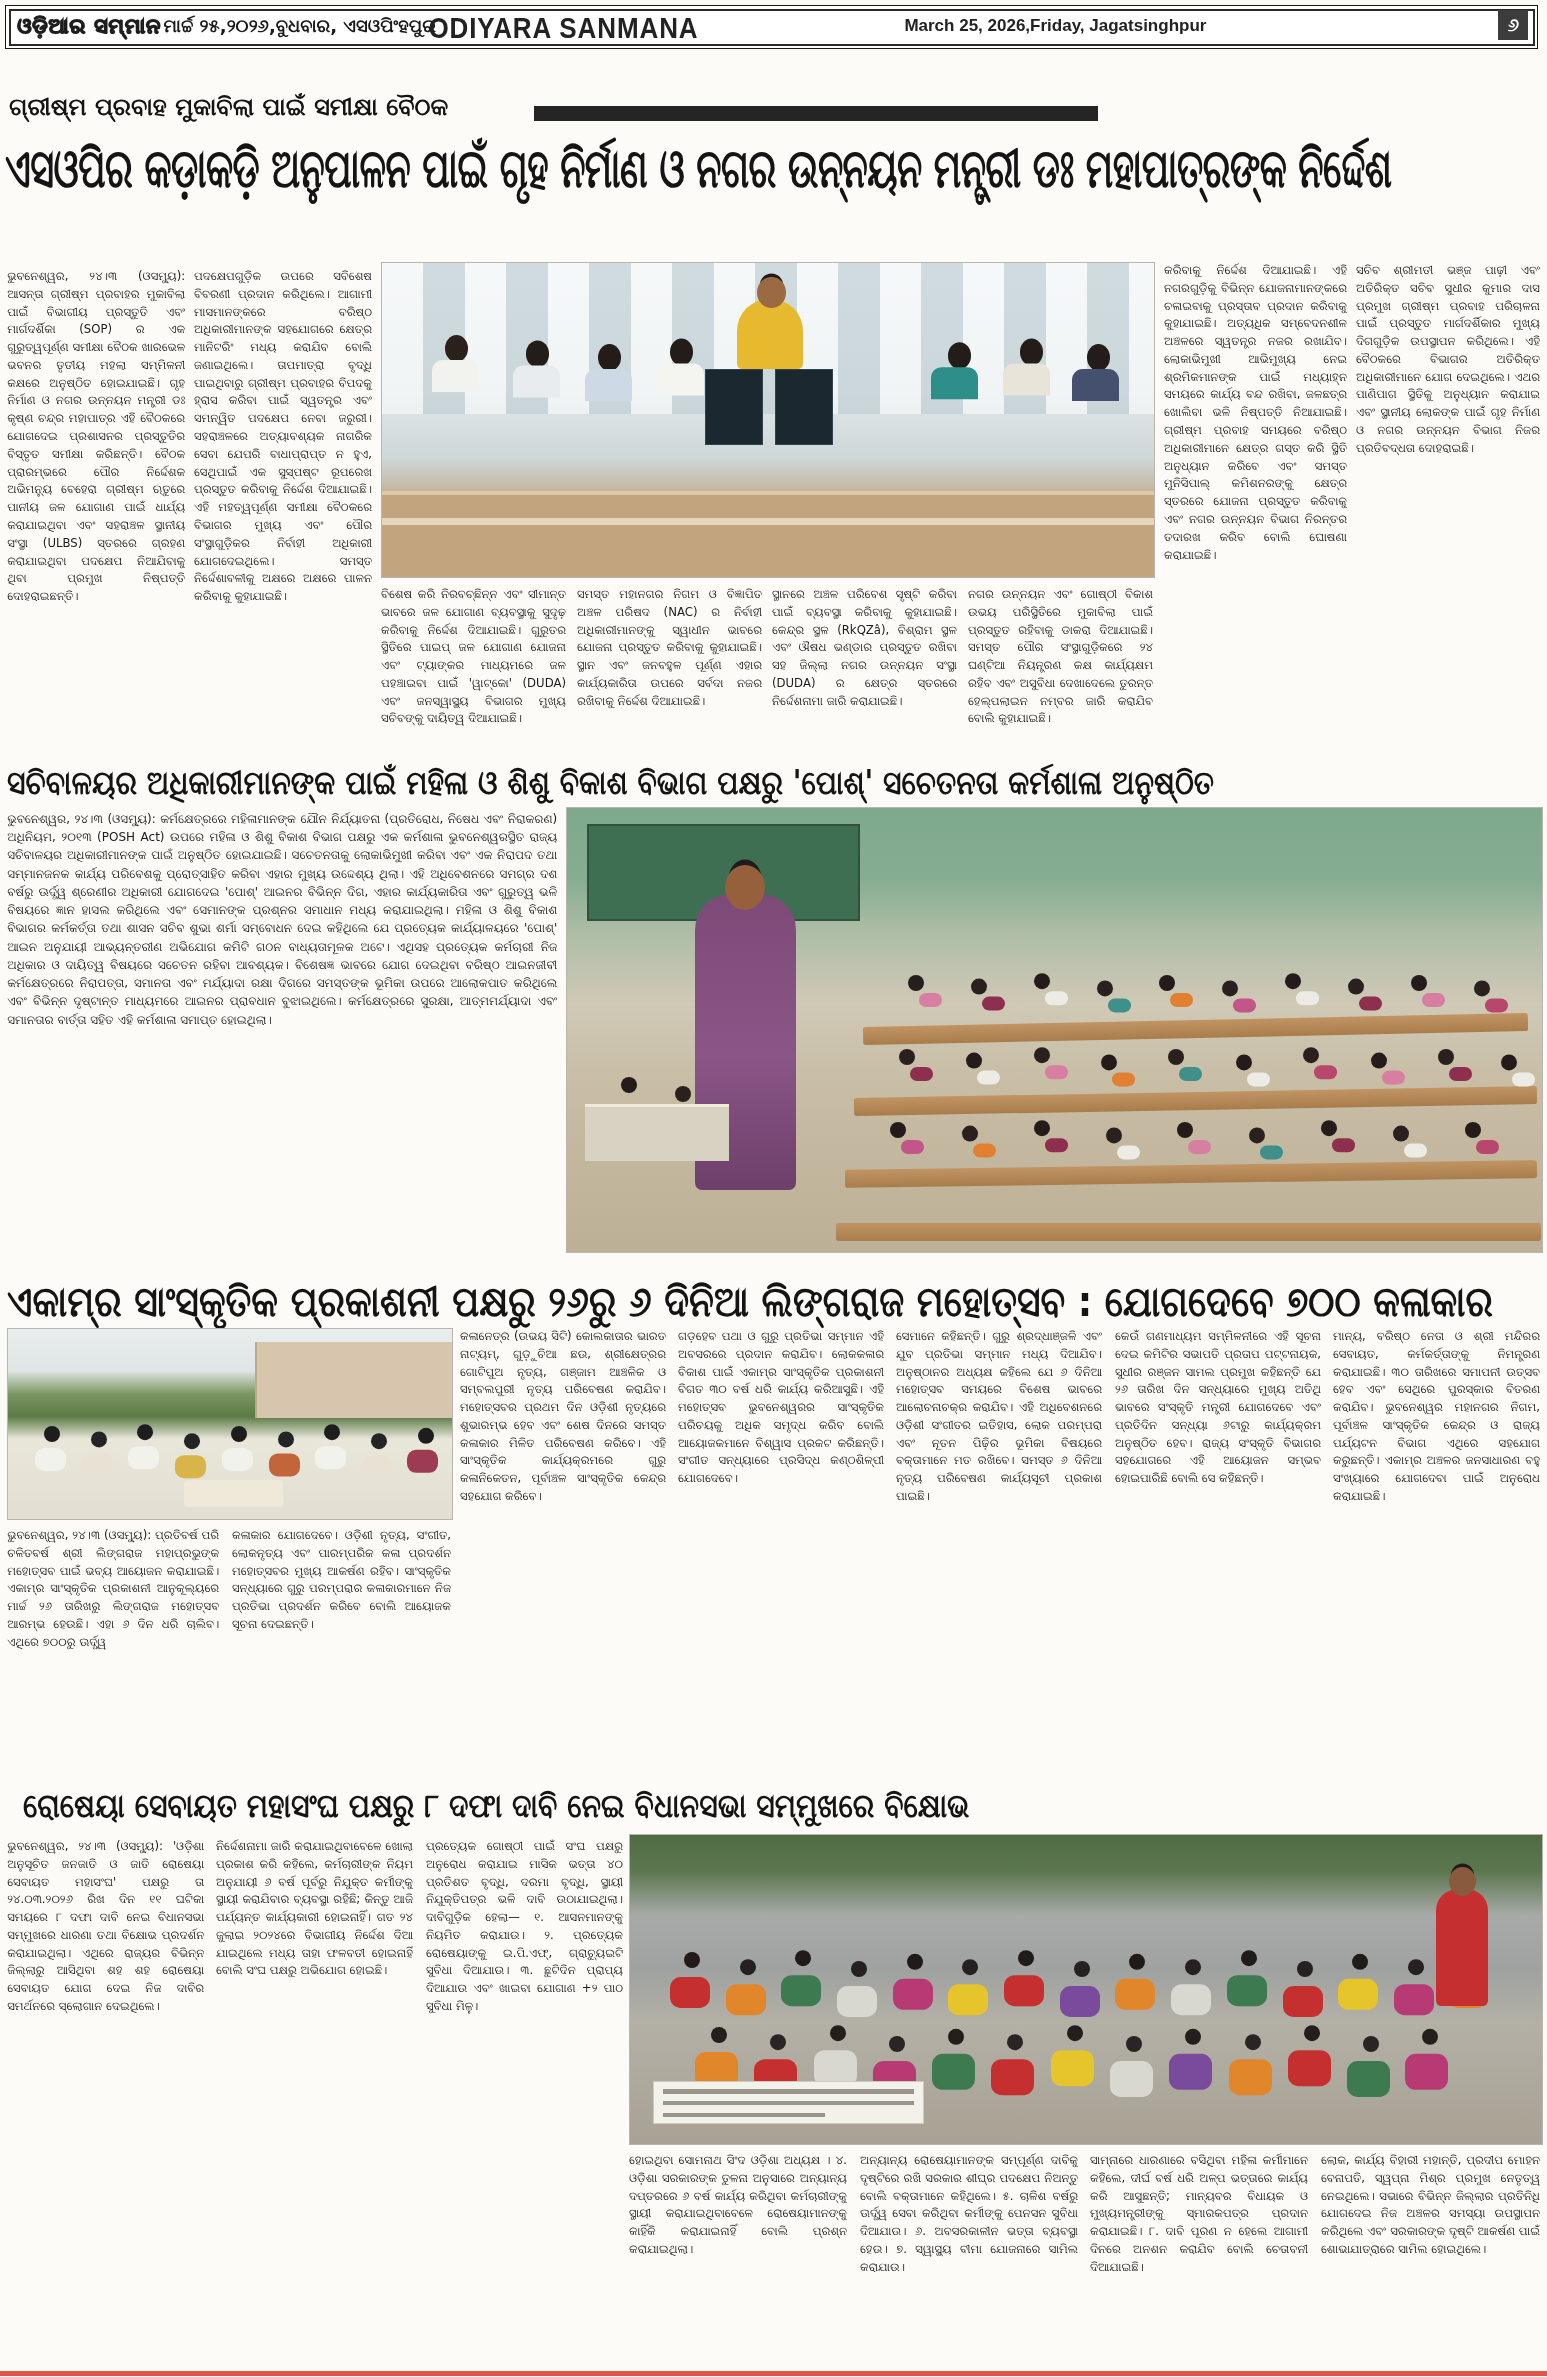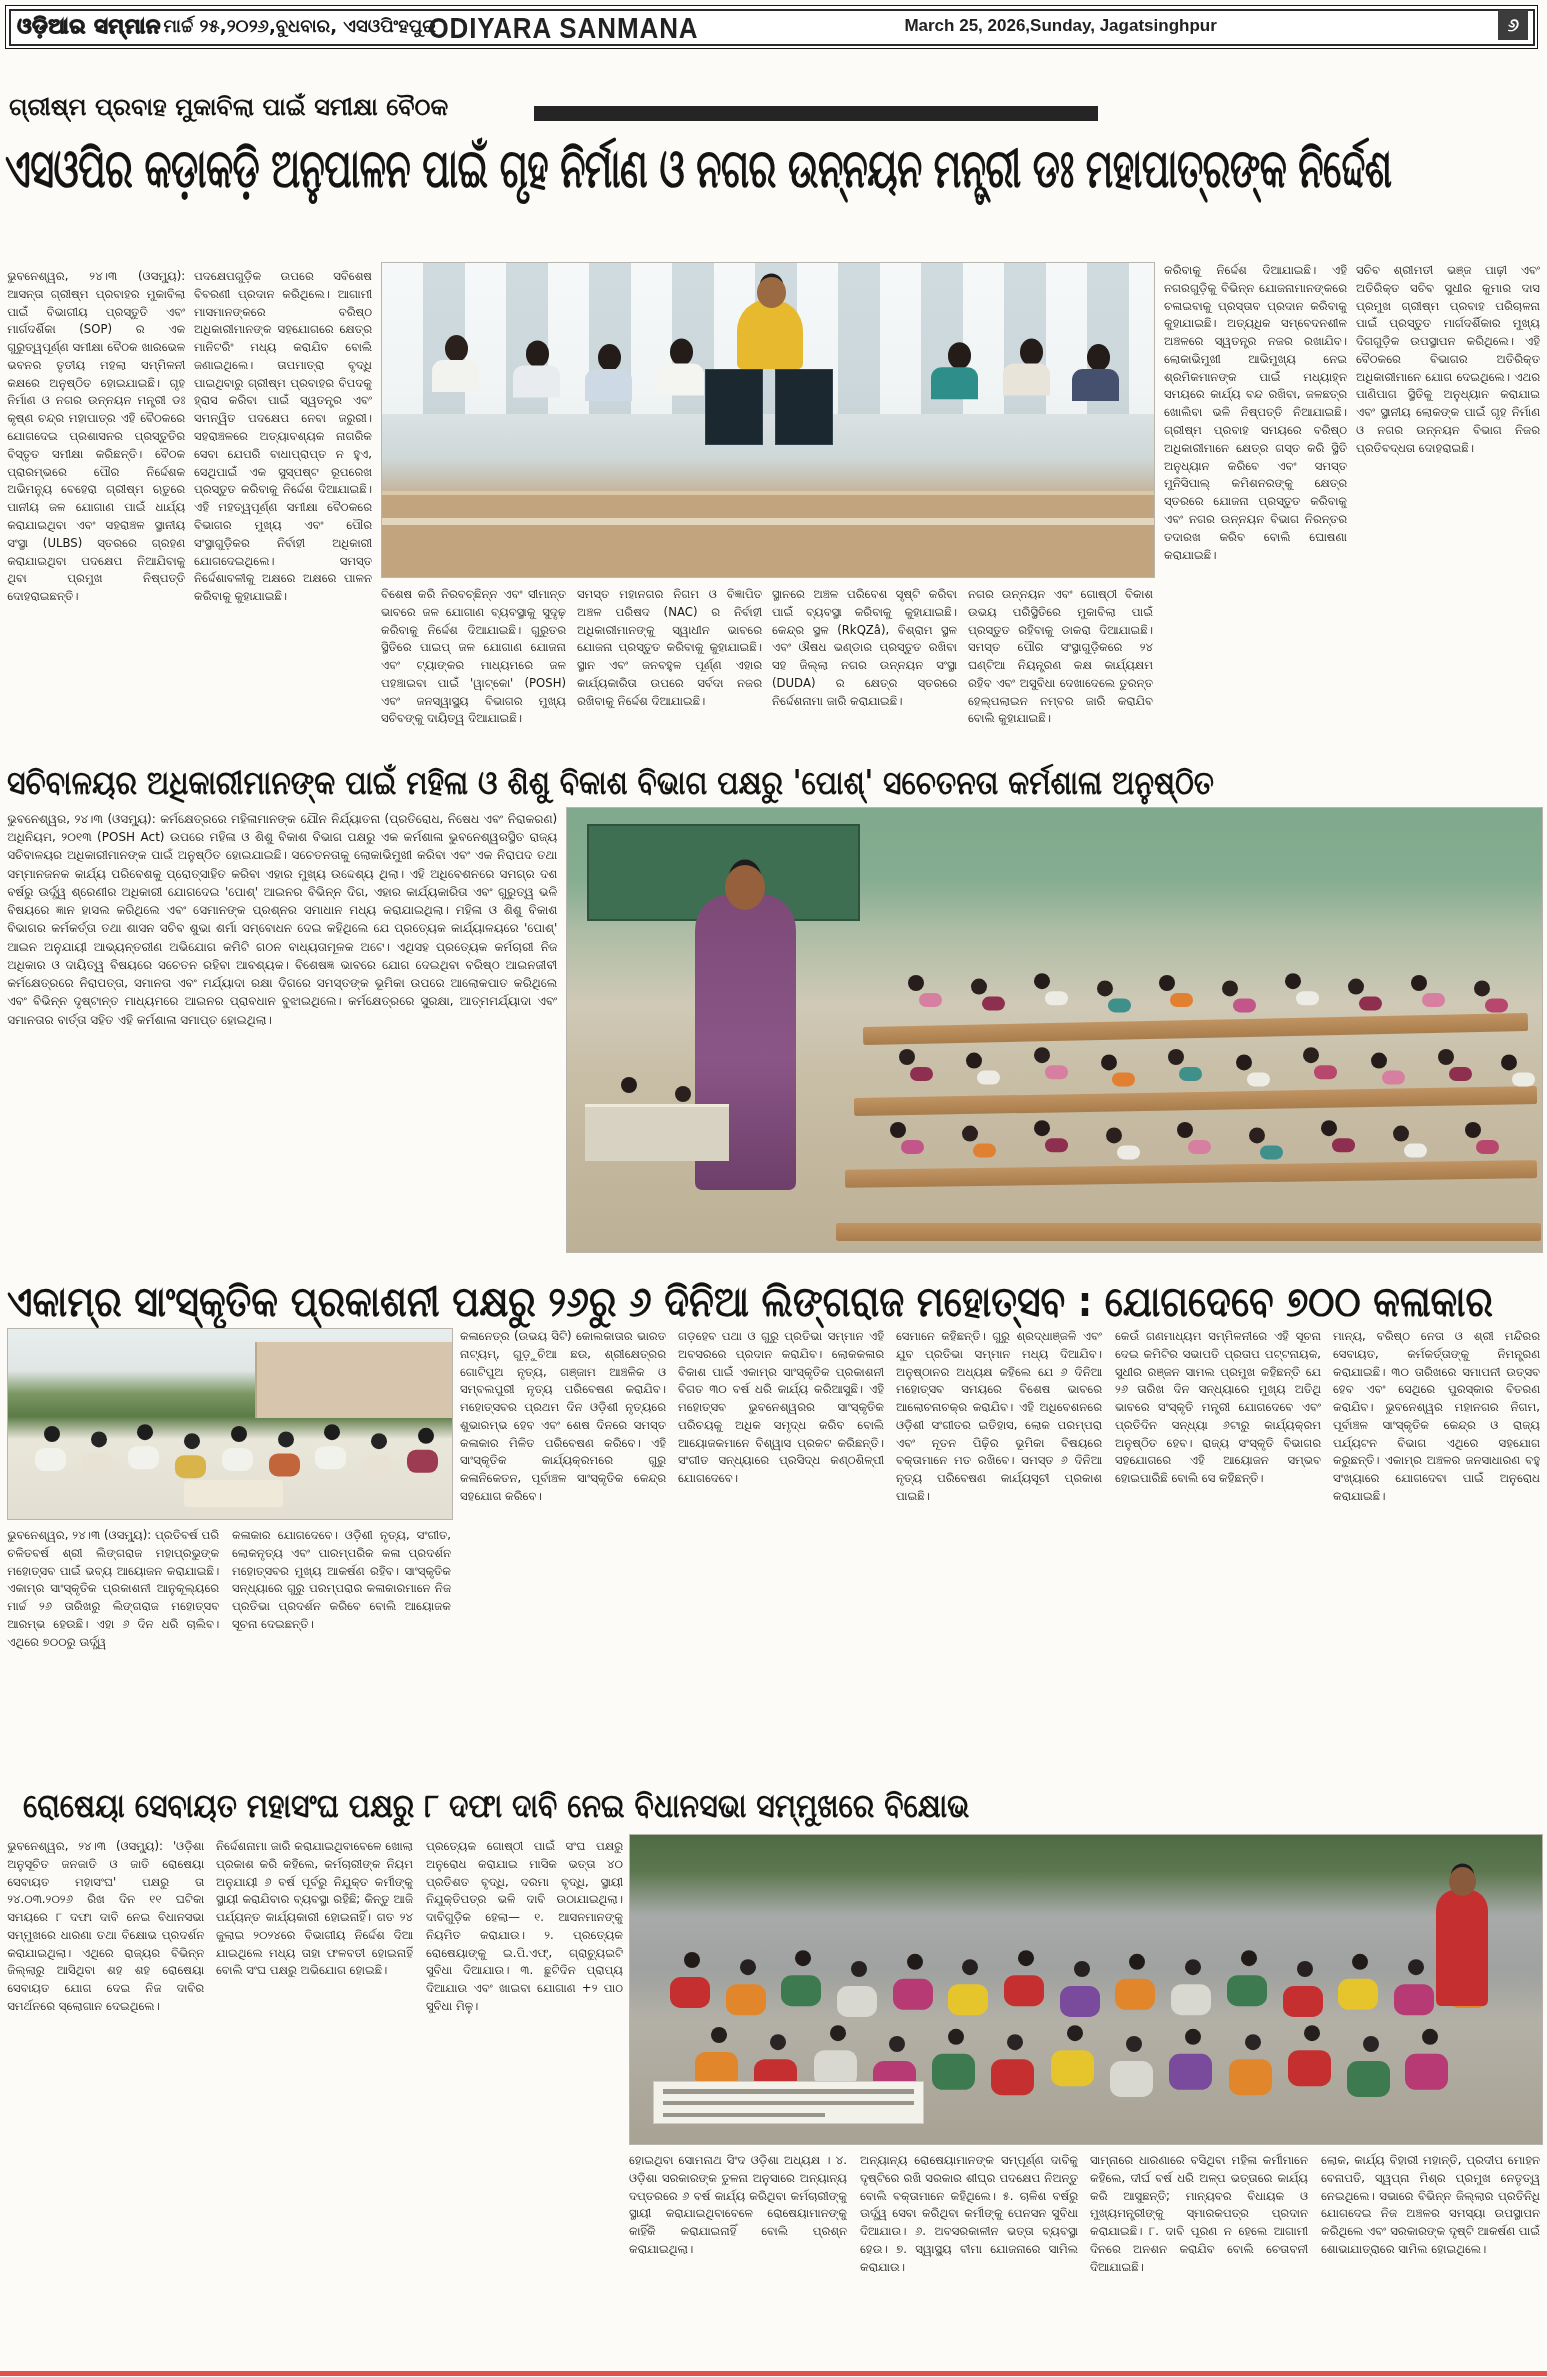--- a/index.html
+++ b/index.html
@@ -59,21 +59,21 @@
 </head>
 <body>
 
 <div id="page">
 
   <div class="mast-outer">
     <div class="mast-inner"></div>
     <div class="logo">ଓଡ଼ିଆର ସମ୍ମାନ</div>
     <div class="odate">ମାର୍ଚ୍ଚ ୨୫,୨୦୨୬,ବୁଧବାର, ଏସଓପିଂହପୁର</div>
     <div class="mtitle">ODIYARA SANMANA</div>
-    <div class="edate">March 25, 2026,Sunday, Jagatsinghpur</div>
+    <div class="edate">March 25, 2026,Friday, Jagatsinghpur</div>
     <div class="pagenum">୬</div>
   </div>
 
   <div class="kicker">ଗ୍ରୀଷ୍ମ ପ୍ରବାହ ମୁକାବିଲା ପାଇଁ ସମୀକ୍ଷା ବୈଠକ</div>
   <div class="kickbar"></div>
   <div class="headline1"><span>ଏସଓପିର କଡ଼ାକଡ଼ି ଅନୁପାଳନ ପାଇଁ ଗୃହ ନିର୍ମାଣ ଓ ନଗର ଉନ୍ନୟନ ମନ୍ତ୍ରୀ ଡଃ ମହାପାତ୍ରଙ୍କ ନିର୍ଦ୍ଦେଶ</span></div>
 
   <div class="col" style="left:7.2px;top:268px;width:178px;height:492px;">ଭୁବନେଶ୍ୱର, ୨୪।୩ (ଓସମ୍ୟୁ): ଆସନ୍ତା ଗ୍ରୀଷ୍ମ ପ୍ରବାହର ମୁକାବିଲା ପାଇଁ ବିଭାଗୀୟ ପ୍ରସ୍ତୁତି ଏବଂ ମାର୍ଗଦର୍ଶିକା (SOP) ର ଏକ ଗୁରୁତ୍ୱପୂର୍ଣ୍ଣ ସମୀକ୍ଷା ବୈଠକ ଖାରଭେଳ ଭବନର ତୃତୀୟ ମହଲା ସମ୍ମିଳନୀ କକ୍ଷରେ ଅନୁଷ୍ଠିତ ହୋଇଯାଇଛି। ଗୃହ ନିର୍ମାଣ ଓ ନଗର ଉନ୍ନୟନ ମନ୍ତ୍ରୀ ଡଃ କୃଷ୍ଣ ଚନ୍ଦ୍ର ମହାପାତ୍ର ଏହି ବୈଠକରେ ଯୋଗଦେଇ ପ୍ରଶାସନର ପ୍ରସ୍ତୁତିର ବିସ୍ତୃତ ସମୀକ୍ଷା କରିଛନ୍ତି। ବୈଠକ ପ୍ରାରମ୍ଭରେ ପୌର ନିର୍ଦ୍ଦେଶକ ଅଭିମନ୍ୟୁ ବେହେରା ଗ୍ରୀଷ୍ମ ଋତୁରେ ପାନୀୟ ଜଳ ଯୋଗାଣ ପାଇଁ ଧାର୍ଯ୍ୟ କରାଯାଇଥିବା ଏବଂ ସହରାଞ୍ଚଳ ସ୍ଥାନୀୟ ସଂସ୍ଥା (ULBS) ସ୍ତରରେ ଗ୍ରହଣ କରାଯାଇଥିବା ପଦକ୍ଷେପ ନିଆଯିବାକୁ ଥିବା ପ୍ରମୁଖ ନିଷ୍ପତ୍ତି ଦୋହରାଇଛନ୍ତି।</div>
   <div class="col" style="left:194px;top:268px;width:178px;height:492px;">ପଦକ୍ଷେପଗୁଡ଼ିକ ଉପରେ ସବିଶେଷ ବିବରଣୀ ପ୍ରଦାନ କରିଥିଲେ। ଆଗାମୀ ମାସମାନଙ୍କରେ ବରିଷ୍ଠ ଅଧିକାରୀମାନଙ୍କ ସହଯୋଗରେ କ୍ଷେତ୍ର ମାନିଟରିଂ ମଧ୍ୟ କରାଯିବ ବୋଲି ଜଣାଇଥିଲେ। ତାପମାତ୍ରା ବୃଦ୍ଧି ପାଇଥିବାରୁ ଗ୍ରୀଷ୍ମ ପ୍ରବାହର ବିପଦକୁ ହ୍ରାସ କରିବା ପାଇଁ ସ୍ୱତନ୍ତ୍ର ଏବଂ ସମନ୍ୱିତ ପଦକ୍ଷେପ ନେବା ଜରୁରୀ। ସହରାଞ୍ଚଳରେ ଅତ୍ୟାବଶ୍ୟକ ନାଗରିକ ସେବା ଯେପରି ବାଧାପ୍ରାପ୍ତ ନ ହୁଏ, ସେଥିପାଇଁ ଏକ ସୁସ୍ପଷ୍ଟ ରୂପରେଖ ପ୍ରସ୍ତୁତ କରିବାକୁ ନିର୍ଦ୍ଦେଶ ଦିଆଯାଇଛି। ଏହି ମହତ୍ୱପୂର୍ଣ୍ଣ ସମୀକ୍ଷା ବୈଠକରେ ବିଭାଗର ମୁଖ୍ୟ ଏବଂ ପୌର ସଂସ୍ଥାଗୁଡ଼ିକର ନିର୍ବାହୀ ଅଧିକାରୀ ଯୋଗଦେଇଥିଲେ। ସମସ୍ତ ନିର୍ଦ୍ଦେଶାବଳୀକୁ ଅକ୍ଷରେ ଅକ୍ଷରେ ପାଳନ କରିବାକୁ କୁହାଯାଇଛି।</div>
 
@@ -82,21 +82,21 @@
     <div class="ph1-table"></div>
     <div class="ph1-monitor" style="left:323px;top:106px;width:56px;height:74px;"></div>
     <div class="ph1-monitor" style="left:393px;top:106px;width:56px;height:74px;"></div>
     <div style="position:absolute;left:355px;top:36px;width:66px;height:70px;border-radius:32px 32px 5.4px 5.4px;background:#e6b92e;"></div>
     <div style="position:absolute;left:375px;top:14.4px;width:29px;height:30.5px;border-radius:50%;background:#9c6a42;box-shadow:0 -6.3px 0 -2.7px #1c1c1c;"></div>
     <div class="ph1-heads" style="left:63px;top:72px;box-shadow:81px 5.4px 0 #241c18,153px 9px 0 #241c18,225px 3.6px 0 #241c18,503px 7.2px 0 #241c18,575px 3.6px 0 #241c18,642px 9px 0 #241c18;"></div>
     <div class="ph1-shirts" style="left:50px;top:97px;box-shadow:81px 5.4px 0 #e8ecee,153px 9px 0 #cdd9e4,225px 3.6px 0 #f4f4f0,499px 7.2px 0 #2e8f8a,571px 3.6px 0 #e8e4da,640px 9px 0 #44506e;"></div>
     <div style="position:absolute;left:0;bottom:52px;width:100%;height:7.2px;background:#ece2cd;opacity:.8;"></div>
   </div>
 
-  <div class="col" style="left:381px;top:586px;width:185px;height:176px;">ବିଶେଷ କରି ନିରବଚ୍ଛିନ୍ନ ଏବଂ ସୀମାନ୍ତ ଭାବରେ ଜଳ ଯୋଗାଣ ବ୍ୟବସ୍ଥାକୁ ସୁଦୃଢ଼ କରିବାକୁ ନିର୍ଦ୍ଦେଶ ଦିଆଯାଇଛି। ଗୁରୁତର ସ୍ଥିତିରେ ପାଇପ୍ ଜଳ ଯୋଗାଣ ଯୋଜନା ଏବଂ ଟ୍ୟାଙ୍କର ମାଧ୍ୟମରେ ଜଳ ପହଞ୍ଚାଇବା ପାଇଁ 'ୱାଟ୍‌କୋ' (POSH) ଏବଂ ଜନସ୍ୱାସ୍ଥ୍ୟ ବିଭାଗର ମୁଖ୍ୟ ସଚିବଙ୍କୁ ଦାୟିତ୍ୱ ଦିଆଯାଇଛି।</div>
+  <div class="col" style="left:381px;top:586px;width:185px;height:176px;">ବିଶେଷ କରି ନିରବଚ୍ଛିନ୍ନ ଏବଂ ସୀମାନ୍ତ ଭାବରେ ଜଳ ଯୋଗାଣ ବ୍ୟବସ୍ଥାକୁ ସୁଦୃଢ଼ କରିବାକୁ ନିର୍ଦ୍ଦେଶ ଦିଆଯାଇଛି। ଗୁରୁତର ସ୍ଥିତିରେ ପାଇପ୍ ଜଳ ଯୋଗାଣ ଯୋଜନା ଏବଂ ଟ୍ୟାଙ୍କର ମାଧ୍ୟମରେ ଜଳ ପହଞ୍ଚାଇବା ପାଇଁ 'ୱାଟ୍‌କୋ' (DUDA) ଏବଂ ଜନସ୍ୱାସ୍ଥ୍ୟ ବିଭାଗର ମୁଖ୍ୟ ସଚିବଙ୍କୁ ଦାୟିତ୍ୱ ଦିଆଯାଇଛି।</div>
   <div class="col" style="left:577px;top:586px;width:185px;height:176px;">ସମସ୍ତ ମହାନଗର ନିଗମ ଓ ବିଜ୍ଞାପିତ ଅଞ୍ଚଳ ପରିଷଦ (NAC) ର ନିର୍ବାହୀ ଅଧିକାରୀମାନଙ୍କୁ ସ୍ୱାଧୀନ ଭାବରେ ଯୋଜନା ପ୍ରସ୍ତୁତ କରିବାକୁ କୁହାଯାଇଛି। ସ୍ଥାନ ଏବଂ ଜନବହୁଳ ପୂର୍ଣ୍ଣ ଏହାର କାର୍ଯ୍ୟକାରିତା ଉପରେ ସର୍ବଦା ନଜର ରଖିବାକୁ ନିର୍ଦ୍ଦେଶ ଦିଆଯାଇଛି।</div>
   <div class="col" style="left:772px;top:586px;width:185px;height:176px;">ସ୍ଥାନରେ ଅଞ୍ଚଳ ପରିବେଶ ସୃଷ୍ଟି କରିବା ପାଇଁ ବ୍ୟବସ୍ଥା କରିବାକୁ କୁହାଯାଇଛି। କେନ୍ଦ୍ର ସ୍ଥଳ (RkQZâ), ବିଶ୍ରାମ ସ୍ଥଳ ଏବଂ ଔଷଧ ଭଣ୍ଡାର ପ୍ରସ୍ତୁତ ରଖିବା ସହ ଜିଲ୍ଲା ନଗର ଉନ୍ନୟନ ସଂସ୍ଥା (DUDA) ର କ୍ଷେତ୍ର ସ୍ତରରେ ନିର୍ଦ୍ଦେଶନାମା ଜାରି କରାଯାଇଛି।</div>
   <div class="col" style="left:968px;top:586px;width:185px;height:176px;">ନଗର ଉନ୍ନୟନ ଏବଂ ଗୋଷ୍ଠୀ ବିକାଶ ଉଭୟ ପରିସ୍ଥିତିରେ ମୁକାବିଲା ପାଇଁ ପ୍ରସ୍ତୁତ ରହିବାକୁ ଡାକରା ଦିଆଯାଇଛି। ସମସ୍ତ ପୌର ସଂସ୍ଥାଗୁଡ଼ିକରେ ୨୪ ଘଣ୍ଟିଆ ନିୟନ୍ତ୍ରଣ କକ୍ଷ କାର୍ଯ୍ୟକ୍ଷମ ରହିବ ଏବଂ ଅସୁବିଧା ଦେଖାଦେଲେ ତୁରନ୍ତ ହେଲ୍ପଲାଇନ ନମ୍ବର ଜାରି କରାଯିବ ବୋଲି କୁହାଯାଇଛି।</div>
 
   <div class="col" style="left:1164px;top:262px;width:183px;height:499px;">କରିବାକୁ ନିର୍ଦ୍ଦେଶ ଦିଆଯାଇଛି। ଏହି ନଗରଗୁଡ଼ିକୁ ବିଭିନ୍ନ ଯୋଜନାମାନଙ୍କରେ ଚଳାଇବାକୁ ପ୍ରସ୍ତାବ ପ୍ରଦାନ କରିବାକୁ କୁହାଯାଇଛି। ଅତ୍ୟଧିକ ସମ୍ବେଦନଶୀଳ ଅଞ୍ଚଳରେ ସ୍ୱତନ୍ତ୍ର ନଜର ରଖାଯିବ। ଲୋକାଭିମୁଖୀ ଆଭିମୁଖ୍ୟ ନେଇ ଶ୍ରମିକମାନଙ୍କ ପାଇଁ ମଧ୍ୟାହ୍ନ ସମୟରେ କାର୍ଯ୍ୟ ବନ୍ଦ ରଖିବା, ଜଳଛତ୍ର ଖୋଲିବା ଭଳି ନିଷ୍ପତ୍ତି ନିଆଯାଇଛି। ଗ୍ରୀଷ୍ମ ପ୍ରବାହ ସମୟରେ ବରିଷ୍ଠ ଅଧିକାରୀମାନେ କ୍ଷେତ୍ର ଗସ୍ତ କରି ସ୍ଥିତି ଅନୁଧ୍ୟାନ କରିବେ ଏବଂ ସମସ୍ତ ମୁନିସିପାଲ୍ କମିଶନରଙ୍କୁ କ୍ଷେତ୍ର ସ୍ତରରେ ଯୋଜନା ପ୍ରସ୍ତୁତ କରିବାକୁ ଏବଂ ନଗର ଉନ୍ନୟନ ବିଭାଗ ନିରନ୍ତର ତଦାରଖ କରିବ ବୋଲି ଘୋଷଣା କରାଯାଇଛି।</div>
   <div class="col" style="left:1356px;top:262px;width:184px;height:499px;">ସଚିବ ଶ୍ରୀମତୀ ଭଞ୍ଜ ପାଢ଼ୀ ଏବଂ ଅତିରିକ୍ତ ସଚିବ ସୁଧୀର କୁମାର ଦାସ ପ୍ରମୁଖ ଗ୍ରୀଷ୍ମ ପ୍ରବାହ ପରିଚାଳନା ପାଇଁ ପ୍ରସ୍ତୁତ ମାର୍ଗଦର୍ଶିକାର ମୁଖ୍ୟ ଦିଗଗୁଡ଼ିକ ଉପସ୍ଥାପନ କରିଥିଲେ। ଏହି ବୈଠକରେ ବିଭାଗର ଅତିରିକ୍ତ ଅଧିକାରୀମାନେ ଯୋଗ ଦେଇଥିଲେ। ଏଥର ପାଣିପାଗ ସ୍ଥିତିକୁ ଅନୁଧ୍ୟାନ କରାଯାଇ ଏବଂ ସ୍ଥାନୀୟ ଲୋକଙ୍କ ପାଇଁ ଗୃହ ନିର୍ମାଣ ଓ ନଗର ଉନ୍ନୟନ ବିଭାଗ ନିଜର ପ୍ରତିବଦ୍ଧତା ଦୋହରାଇଛି।</div>
 
   <div class="headline2"><span>ସଚିବାଳୟର ଅଧିକାରୀମାନଙ୍କ ପାଇଁ ମହିଳା ଓ ଶିଶୁ ବିକାଶ ବିଭାଗ ପକ୍ଷରୁ 'ପୋଶ୍'  ସଚେତନତା କର୍ମଶାଳା ଅନୁଷ୍ଠିତ</span></div>
   <div class="col" style="left:7.2px;top:810px;width:550px;height:451px;font-size:12px;">ଭୁବନେଶ୍ୱର, ୨୪।୩ (ଓସମ୍ୟୁ): କର୍ମକ୍ଷେତ୍ରରେ ମହିଳାମାନଙ୍କ ଯୌନ ନିର୍ଯ୍ୟାତନା (ପ୍ରତିରୋଧ, ନିଷେଧ ଏବଂ ନିରାକରଣ) ଅଧିନିୟମ, ୨୦୧୩ (POSH Act) ଉପରେ ମହିଳା ଓ ଶିଶୁ ବିକାଶ ବିଭାଗ ପକ୍ଷରୁ ଏକ କର୍ମଶାଳା ଭୁବନେଶ୍ୱରସ୍ଥିତ ରାଜ୍ୟ ସଚିବାଳୟର ଅଧିକାରୀମାନଙ୍କ ପାଇଁ ଅନୁଷ୍ଠିତ ହୋଇଯାଇଛି। ସଚେତନତାକୁ ଲୋକାଭିମୁଖୀ କରିବା ଏବଂ ଏକ ନିରାପଦ ତଥା ସମ୍ମାନଜନକ କାର୍ଯ୍ୟ ପରିବେଶକୁ ପ୍ରୋତ୍ସାହିତ କରିବା ଏହାର ମୁଖ୍ୟ ଉଦ୍ଦେଶ୍ୟ ଥିଲା। ଏହି ଅଧିବେଶନରେ ସମଗ୍ର ଦଶ ବର୍ଷରୁ ଊର୍ଦ୍ଧ୍ୱ ଶ୍ରେଣୀର ଅଧିକାରୀ ଯୋଗଦେଇ 'ପୋଶ୍' ଆଇନର ବିଭିନ୍ନ ଦିଗ, ଏହାର କାର୍ଯ୍ୟକାରିତା ଏବଂ ଗୁରୁତ୍ୱ ଭଳି ବିଷୟରେ ଜ୍ଞାନ ହାସଲ କରିଥିଲେ ଏବଂ ସେମାନଙ୍କ ପ୍ରଶ୍ନର ସମାଧାନ ମଧ୍ୟ କରାଯାଇଥିଲା। ମହିଳା ଓ ଶିଶୁ ବିକାଶ ବିଭାଗର କର୍ମକର୍ତ୍ତା ତଥା ଶାସନ ସଚିବ ଶୁଭା ଶର୍ମା ସମ୍ବୋଧନ ଦେଇ କହିଥିଲେ ଯେ ପ୍ରତ୍ୟେକ କାର୍ଯ୍ୟାଳୟରେ 'ପୋଶ୍' ଆଇନ ଅନୁଯାୟୀ ଆଭ୍ୟନ୍ତରୀଣ ଅଭିଯୋଗ କମିଟି ଗଠନ ବାଧ୍ୟତାମୂଳକ ଅଟେ। ଏଥିସହ ପ୍ରତ୍ୟେକ କର୍ମଚାରୀ ନିଜ ଅଧିକାର ଓ ଦାୟିତ୍ୱ ବିଷୟରେ ସଚେତନ ରହିବା ଆବଶ୍ୟକ। ବିଶେଷଜ୍ଞ ଭାବରେ ଯୋଗ ଦେଇଥିବା ବରିଷ୍ଠ ଆଇନଜୀବୀ କର୍ମକ୍ଷେତ୍ରରେ ନିରାପତ୍ତା, ସମାନତା ଏବଂ ମର୍ଯ୍ୟାଦା ରକ୍ଷା ଦିଗରେ ସମସ୍ତଙ୍କ ଭୂମିକା ଉପରେ ଆଲୋକପାତ କରିଥିଲେ ଏବଂ ବିଭିନ୍ନ ଦୃଷ୍ଟାନ୍ତ ମାଧ୍ୟମରେ ଆଇନର ପ୍ରାବଧାନ ବୁଝାଇଥିଲେ। କର୍ମକ୍ଷେତ୍ରରେ ସୁରକ୍ଷା, ଆତ୍ମମର୍ଯ୍ୟାଦା ଏବଂ ସମାନତାର ବାର୍ତ୍ତା ସହିତ ଏହି କର୍ମଶାଳା ସମାପ୍ତ ହୋଇଥିଲା।</div>
 

